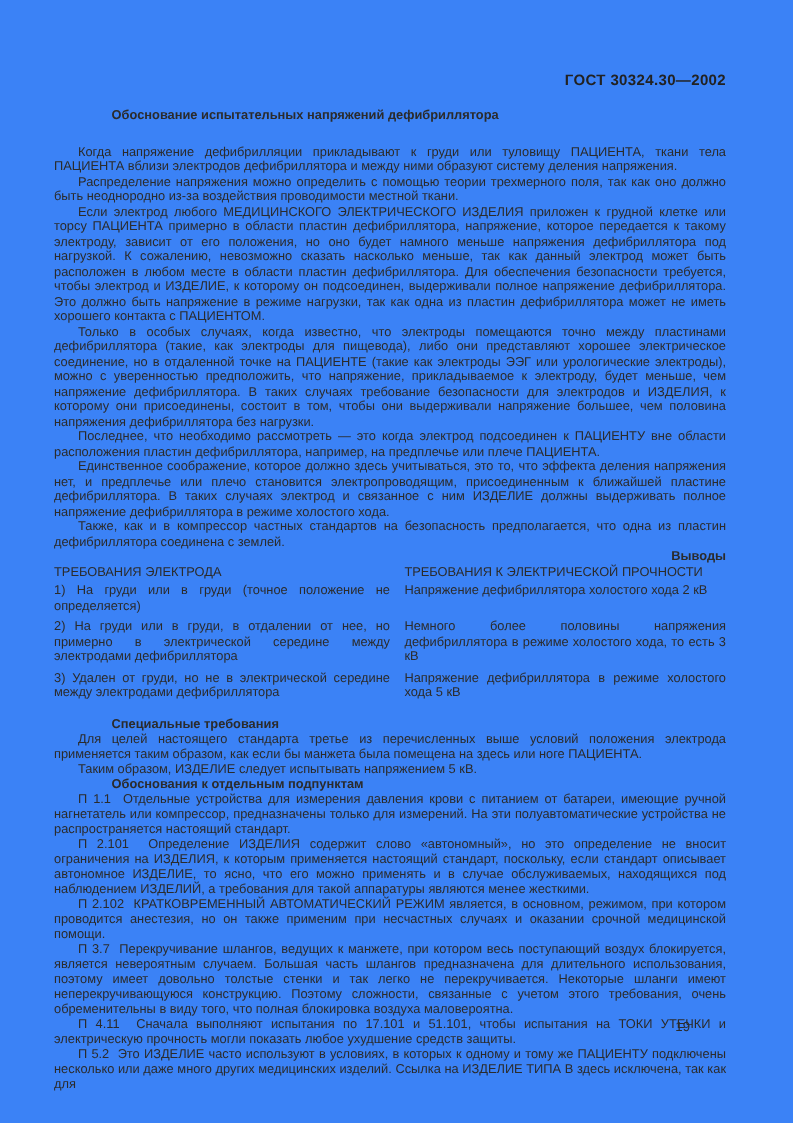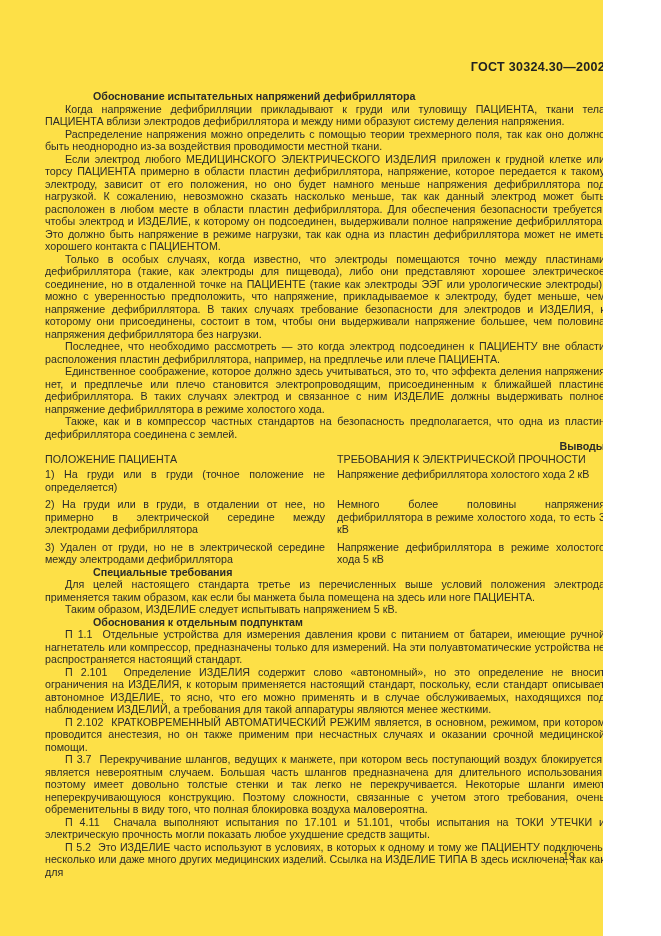--- a/index.html
+++ b/index.html
@@ -2,23 +2,23 @@
 <html lang="ru"><head>
 <meta charset="utf-8">
 <style>
   html, body {
     margin: 0;
     padding: 0;
     background: #ffffff;
   }
   .page {
     position: relative;
-    width: 603px;
+    width: 661px;
     height: 936px;
-    background: #fde047;
+    background: #3b82f6;
     font-family: "Liberation Sans", "DejaVu Sans", sans-serif;
     color: #2b2b2b;
     overflow: hidden;
   }
   .doc-header {
     position: absolute;
     top: 60px;
     left: 45px;
     width: 560px;
     text-align: right;
@@ -39,41 +39,41 @@
   .content p {
     margin: 0;
     text-indent: 20px;
   }
   .subheading {
     font-weight: bold;
     padding-left: 28px;
     text-align: left;
     margin: 0;
   }
-  .subheading.mb { margin-bottom: 0; }
+  .subheading.mb { margin-bottom: 18px; }
   .h-conclusions { margin-top: 7px; margin-bottom: 9px; text-align: right; }
   .cols-header, .cols-row {
     display: flex;
     align-items: flex-start;
   }
   .cell-l {
     width: 280px;
     margin-right: 12px;
     flex: none;
     text-align: justify;
   }
   .cell-r {
     width: 268px;
     flex: none;
     text-align: justify;
   }
   .cols-header { margin-bottom: 3px; }
   .cols-header .cell-l, .cols-header .cell-r { text-align: left; }
   .cols-row { margin-bottom: 5px; }
-  .cols-row.last { margin-top: 4px; margin-bottom: 0; }
+  .cols-row.last { margin-top: 4px; margin-bottom: 14px; }
   .h-special { margin-top: 10px; margin-bottom: 4px; }
   .h-subclauses { margin-top: 5px; margin-bottom: 4px; }
   .page-number {
     position: absolute;
     top: 850px;
     left: 45px;
     width: 530px;
     text-align: right;
     font-size: 11px;
     color: #2b2b2b;
@@ -94,21 +94,21 @@
     <p>Распределение напряжения можно определить с помощью теории трехмерного поля, так как оно должно быть неоднородно из-за воздействия проводимости местной ткани.</p>
     <p>Если электрод любого МЕДИЦИНСКОГО ЭЛЕКТРИЧЕСКОГО ИЗДЕЛИЯ приложен к грудной клетке или торсу ПАЦИЕНТА примерно в области пластин дефибриллятора, напряжение, которое передается к такому электроду, зависит от его положения, но оно будет намного меньше напряжения дефибриллятора под нагрузкой. К сожалению, невозможно сказать насколько меньше, так как данный электрод может быть расположен в любом месте в области пластин дефибриллятора. Для обеспечения безопасности требуется, чтобы электрод и ИЗДЕЛИЕ, к которому он подсоединен, выдерживали полное напряжение дефибриллятора. Это должно быть напряжение в режиме нагрузки, так как одна из пластин дефибриллятора может не иметь хорошего контакта с ПАЦИЕНТОМ.</p>
     <p>Только в особых случаях, когда известно, что электроды помещаются точно между пластинами дефибриллятора (такие, как электроды для пищевода), либо они представляют хорошее электрическое соединение, но в отдаленной точке на ПАЦИЕНТЕ (такие как электроды ЭЭГ или урологические электроды), можно с уверенностью предположить, что напряжение, прикладываемое к электроду, будет меньше, чем напряжение дефибриллятора. В таких случаях требование безопасности для электродов и ИЗДЕЛИЯ, к которому они присоединены, состоит в том, чтобы они выдерживали напряжение большее, чем половина напряжения дефибриллятора без нагрузки.</p>
     <p>Последнее, что необходимо рассмотреть — это когда электрод подсоединен к ПАЦИЕНТУ вне области расположения пластин дефибриллятора, например, на предплечье или плече ПАЦИЕНТА.</p>
     <p>Единственное соображение, которое должно здесь учитываться, это то, что эффекта деления напряжения нет, и предплечье или плечо становится электропроводящим, присоединенным к ближайшей пластине дефибриллятора. В таких случаях электрод и связанное с ним ИЗДЕЛИЕ должны выдерживать полное напряжение дефибриллятора в режиме холостого хода.</p>
     <p>Также, как и в компрессор частных стандартов на безопасность предполагается, что одна из пластин дефибриллятора соединена с землей.</p>
 
     <p class="subheading h-conclusions">Выводы</p>
 
     <div class="cols-header">
-      <div class="cell-l">ПОЛОЖЕНИЕ ПАЦИЕНТА</div>
+      <div class="cell-l">ТРЕБОВАНИЯ ЭЛЕКТРОДА</div>
       <div class="cell-r">ТРЕБОВАНИЯ К ЭЛЕКТРИЧЕСКОЙ ПРОЧНОСТИ</div>
     </div>
 
     <div class="cols-row">
       <div class="cell-l">1) На груди или в груди (точное положение не определяется)</div>
       <div class="cell-r">Напряжение дефибриллятора холостого хода 2 кВ</div>
     </div>
     <div class="cols-row">
       <div class="cell-l">2) На груди или в груди, в отдалении от нее, но примерно в электрической середине между электродами дефибриллятора</div>
       <div class="cell-r">Немного более половины напряжения дефибриллятора в режиме холостого хода, то есть 3 кВ</div>

